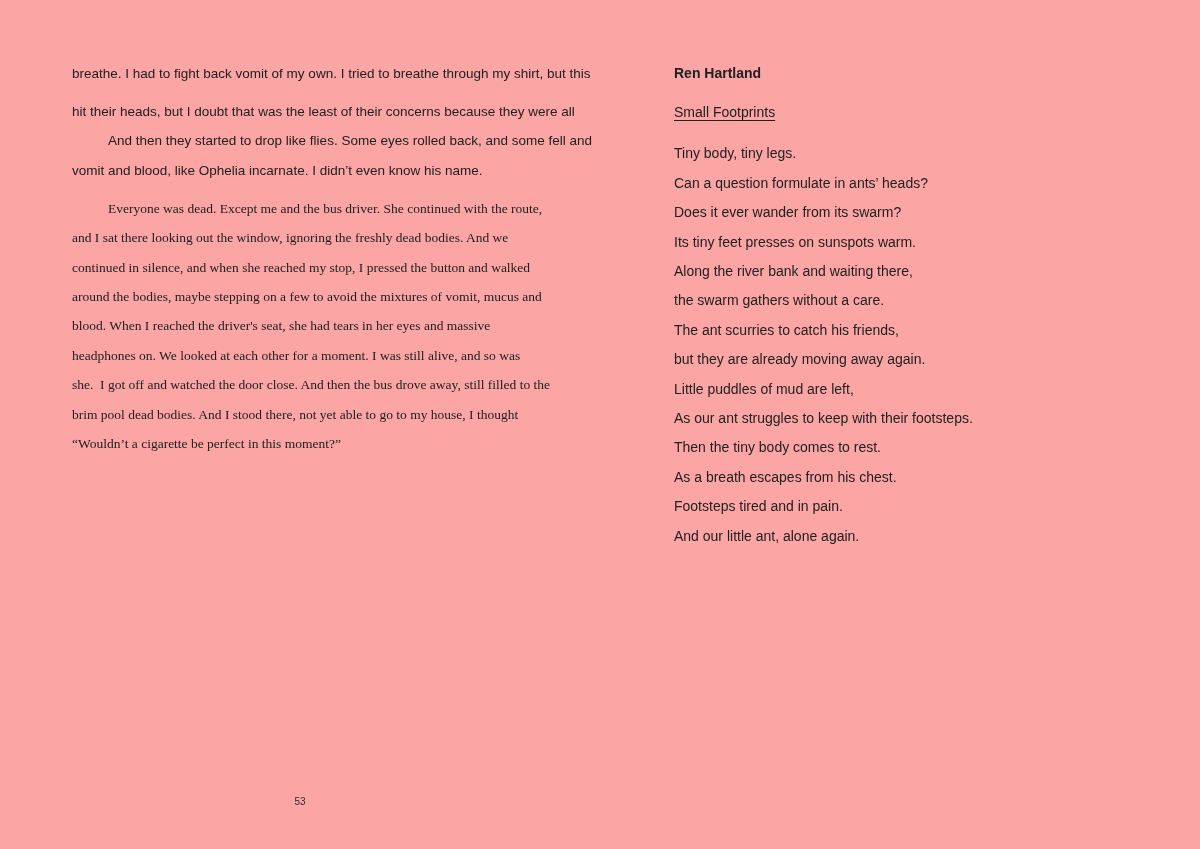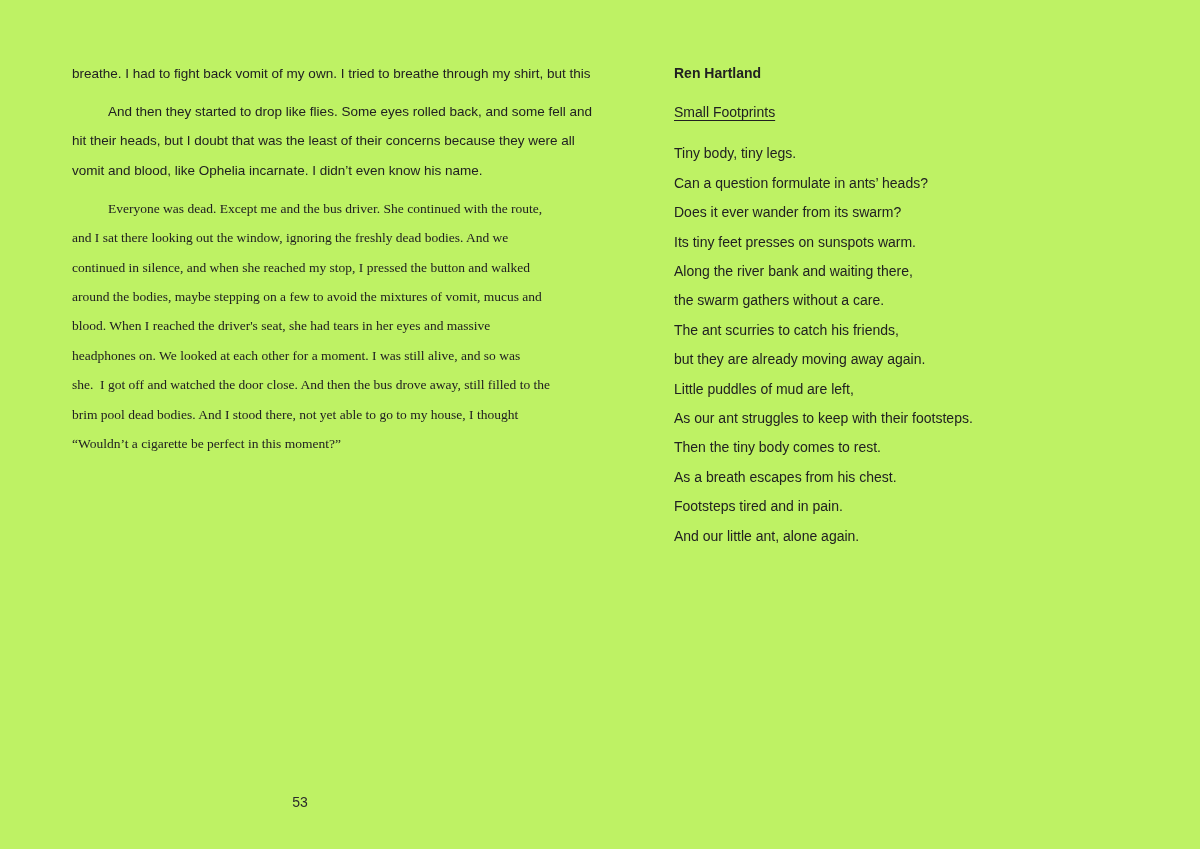--- a/index.html
+++ b/index.html
@@ -4,21 +4,21 @@
 <style>
   html, body {
     margin: 0;
     padding: 0;
     background: #ffffff;
   }
   .spread {
     position: relative;
     width: 1200px;
     height: 849px;
-    background: #bef264;
+    background: #fca5a5;
     font-family: "Liberation Sans", sans-serif;
     color: #212121;
     overflow: hidden;
   }
   .page {
     position: absolute;
     top: 0;
     width: 600px;
     height: 849px;
   }
@@ -58,38 +58,38 @@
     text-align: right;
   }
   .poem-lines { margin-top: 6px; }
 
   .page-number {
     position: absolute;
     top: 795px;
     left: 0;
     width: 100%;
     text-align: center;
-    font-size: 14px;
+    font-size: 10px;
     line-height: 14px;
     color: #2b2b2b;
   }
 </style>
 </head>
 <body>
 
 <div class="spread">
 
   <section class="page page-left">
     <div class="prose" id="prose-container">
         <div class="paragraph">
           <div class="text-line">breathe. I had to fight back vomit of my own. I tried to breathe through my shirt, but this</div>
         </div>
         <div class="paragraph">
+          <div class="text-line">hit their heads, but I doubt that was the least of their concerns because they were all</div>
           <div class="text-line indented">And then they started to drop like flies. Some eyes rolled back, and some fell and</div>
-          <div class="text-line">hit their heads, but I doubt that was the least of their concerns because they were all</div>
           <div class="text-line">vomit and blood, like Ophelia incarnate. I didn’t even know his name.</div>
         </div>
         <div class="paragraph">
           <div class="text-line indented">Everyone was dead. Except me and the bus driver. She continued with the route,</div>
           <div class="text-line">and I sat there looking out the window, ignoring the freshly dead bodies. And we</div>
           <div class="text-line">continued in silence, and when she reached my stop, I pressed the button and walked</div>
           <div class="text-line">around the bodies, maybe stepping on a few to avoid the mixtures of vomit, mucus and</div>
           <div class="text-line">blood. When I reached the driver's seat, she had tears in her eyes and massive</div>
           <div class="text-line">headphones on. We looked at each other for a moment. I was still alive, and so was</div>
           <div class="text-line">she.  I got off and watched the door close. And then the bus drove away, still filled to the</div>

